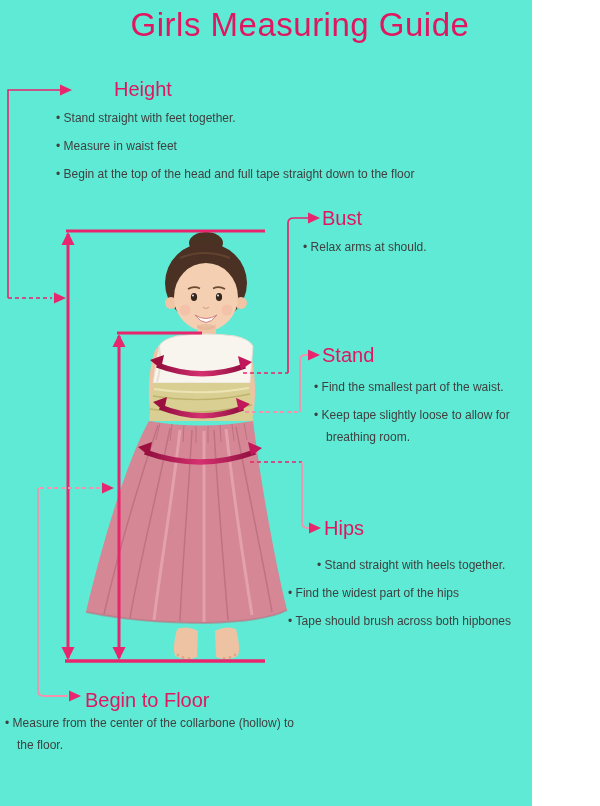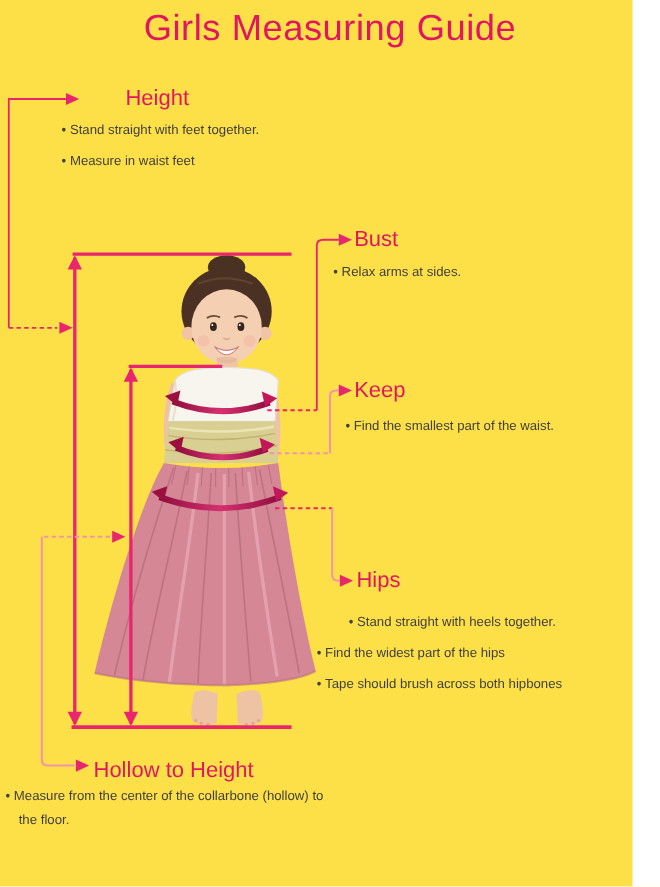--- a/index.html
+++ b/index.html
@@ -1,16 +1,16 @@
 <!DOCTYPE html>
 <html style="--pink: #e8256d; --pinkDeep: #e01760; --pinkLight: #f493ae; --ribbonDark: #8e0e3d; --ribbonBright: #d63070; --text: #3f3f3f;"><head>
 <meta charset="utf-8">
 <style>
   html,body{margin:0;padding:0;background:#fff;}
-  .page{position:relative;width:575px;height:806px;background:#fde047;overflow:hidden;
+  .page{position:relative;width:532px;height:806px;background:#5eead4;overflow:hidden;
         font-family:"Liberation Sans", sans-serif;color:var(--text,#3f3f3f);}
   .title{position:absolute;top:6px;left:0;width:600px;margin:0;text-align:center;
          font-size:33px;font-weight:500;letter-spacing:.5px;color:var(--pinkDeep,#dd1760);}
   svg.fig{position:absolute;left:0;top:0;}
   .lbl{position:absolute;font-size:20px;color:var(--pinkDeep,#ee1062);white-space:nowrap;}
   ul.bullets{position:absolute;margin:0;padding:0;list-style:none;
              font-size:12px;line-height:22px;color:var(--text,#3f3f3f);}
   ul.bullets li{padding-left:12px;text-indent:-12px;margin:0 0 6px 0;}
   ul.bullets li::before{content:"\2022\00a0";}
   .height-b{left:56px;top:107px;width:460px;}
@@ -176,35 +176,37 @@
     </g>
     <g>
       <path d="M145,452 Q200,472 255,452" stroke="url(#ribbonGrad)" stroke-width="5.5" fill="none"></path>
       <polygon fill="#9c1040" points="138,447 152,442 149,456"></polygon>
       <polygon fill="#c2175b" points="262,448 248,442 251,456"></polygon>
     </g>
   </svg>
 
   <div class="lbl lbl-height">Height</div>
   <div class="lbl lbl-bust">Bust</div>
-  <div class="lbl lbl-waist">Keep</div>
+  <div class="lbl lbl-waist">Stand</div>
   <div class="lbl lbl-hips">Hips</div>
-  <div class="lbl lbl-hollow">Hollow to Height</div>
+  <div class="lbl lbl-hollow">Begin to Floor</div>
 
   <ul class="bullets height-b">
     <li>Stand straight with feet together.</li>
     <li>Measure in waist feet</li>
+    <li>Begin at the top of the head and full tape straight down to the floor</li>
   </ul>
 
   <ul class="bullets bust-b">
-    <li>Relax arms at sides.</li>
+    <li>Relax arms at should.</li>
   </ul>
 
   <ul class="bullets waist-b">
     <li>Find the smallest part of the waist.</li>
+    <li>Keep tape slightly loose to allow for breathing room.</li>
   </ul>
 
   <ul class="bullets hips-b">
     <li>Stand straight with heels together.</li>
     <li>Find the widest part of the hips</li>
     <li>Tape should brush across both hipbones</li>
   </ul>
 
   <ul class="bullets hollow-b">
     <li>Measure from the center of the collarbone (hollow) to the floor.</li>

